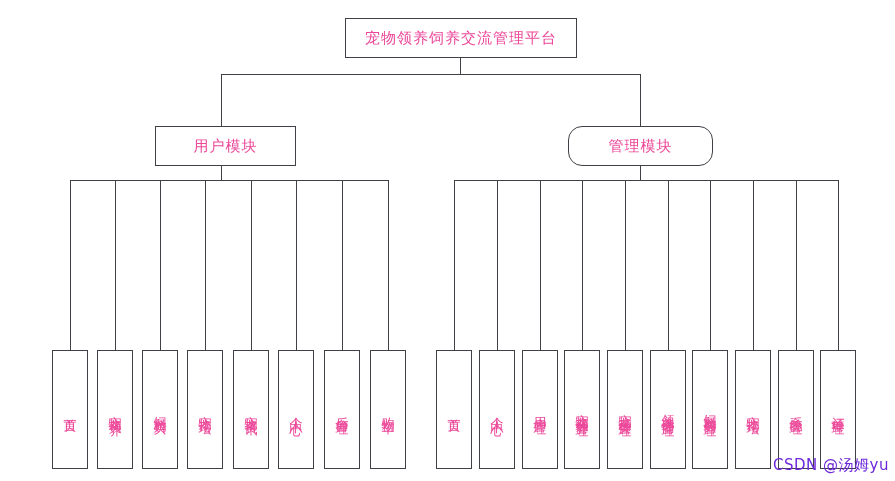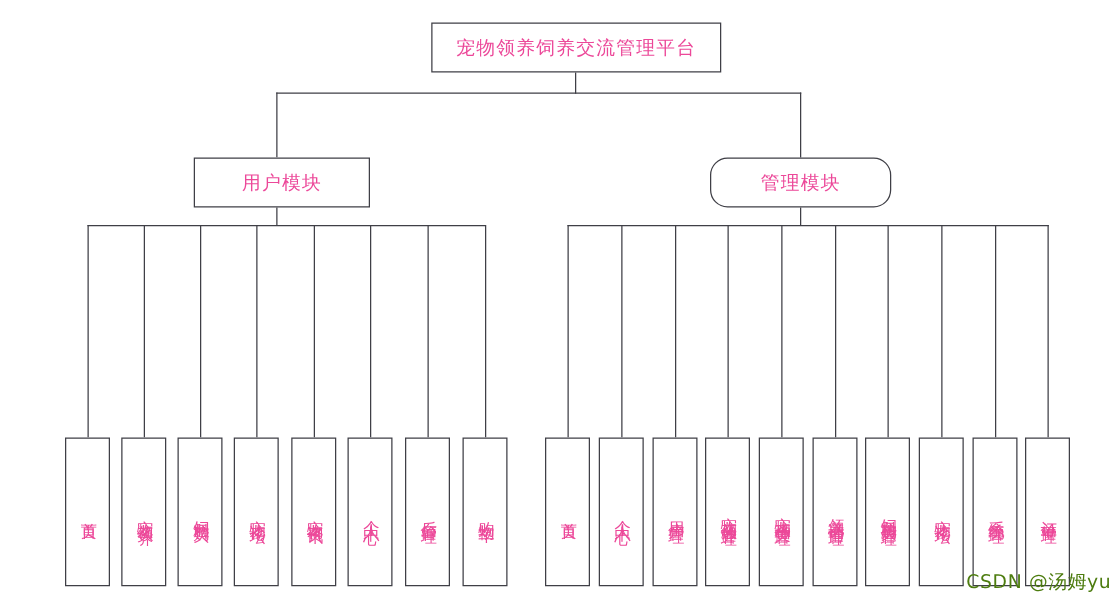--- a/index.html
+++ b/index.html
@@ -68,21 +68,21 @@
   }
   .ln.v { width: 1px; }
   .ln.h { height: 1px; }
 
   
   #watermark {
     position: absolute;
     right: 6px;
     bottom: 6px;
     font-size: 15px;
-    color: #4d7c0f;
+    color: #6d28d9;
     letter-spacing: 0.5px;
     user-select: none;
     white-space: nowrap;
   }
 </style>
 </head>
 <body>
 
 <div id="canvas">
 

